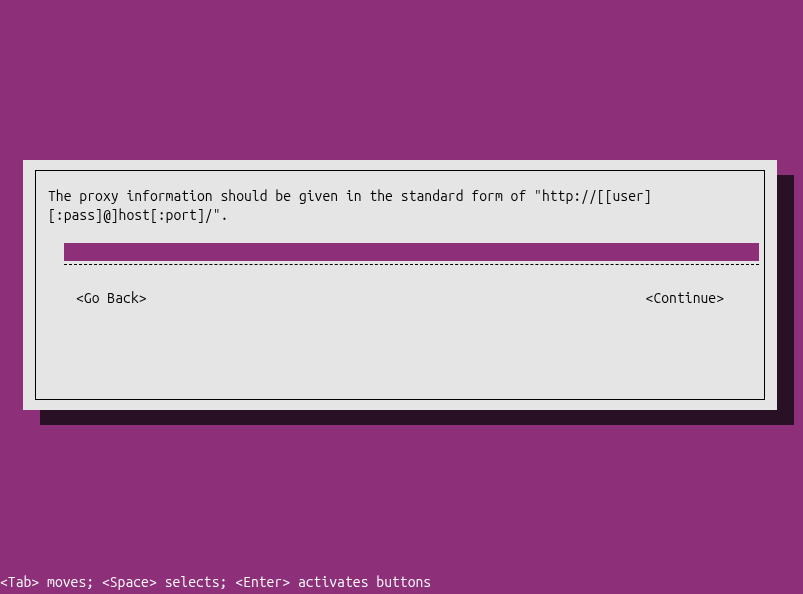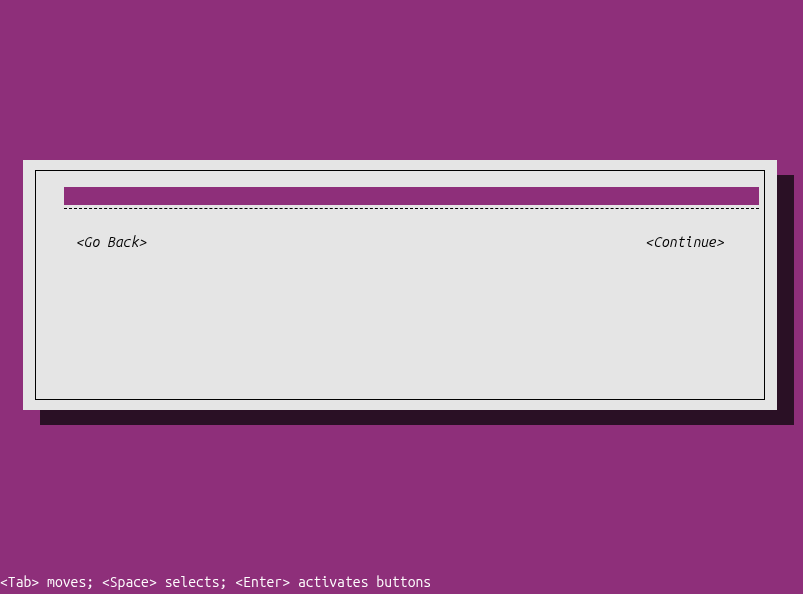--- a/index.html
+++ b/index.html
@@ -90,37 +90,37 @@
     .button-row {
       margin-top: 24px;
       display: flex;
       justify-content: space-between;
       padding-left: 28px;
       padding-right: 28px;
     }
     .btn {
       color: #000;
       cursor: pointer;
-      font-style: italic;
     }
     .footer-hint {
       position: absolute;
       bottom: 4px;
       left: 0;
       color: #fff;
     }
   </style>
 </head>
 <body>
 
 <div class="dialog-shadow"></div>
 
 <div class="dialog">
   <div class="dialog-inner">
     <div class="dialog-content">
+      <div class="para2">The proxy information should be given in the standard form of "http://[[user][:pass]@]host[:port]/".</div>
       <input class="input-field" type="text" value="" style="">
       <div class="input-underline"></div>
       <div class="button-row">
         <span class="btn">&lt;Go Back&gt;</span>
         <span class="btn">&lt;Continue&gt;</span>
       </div>
     </div>
   </div>
 </div>
 

